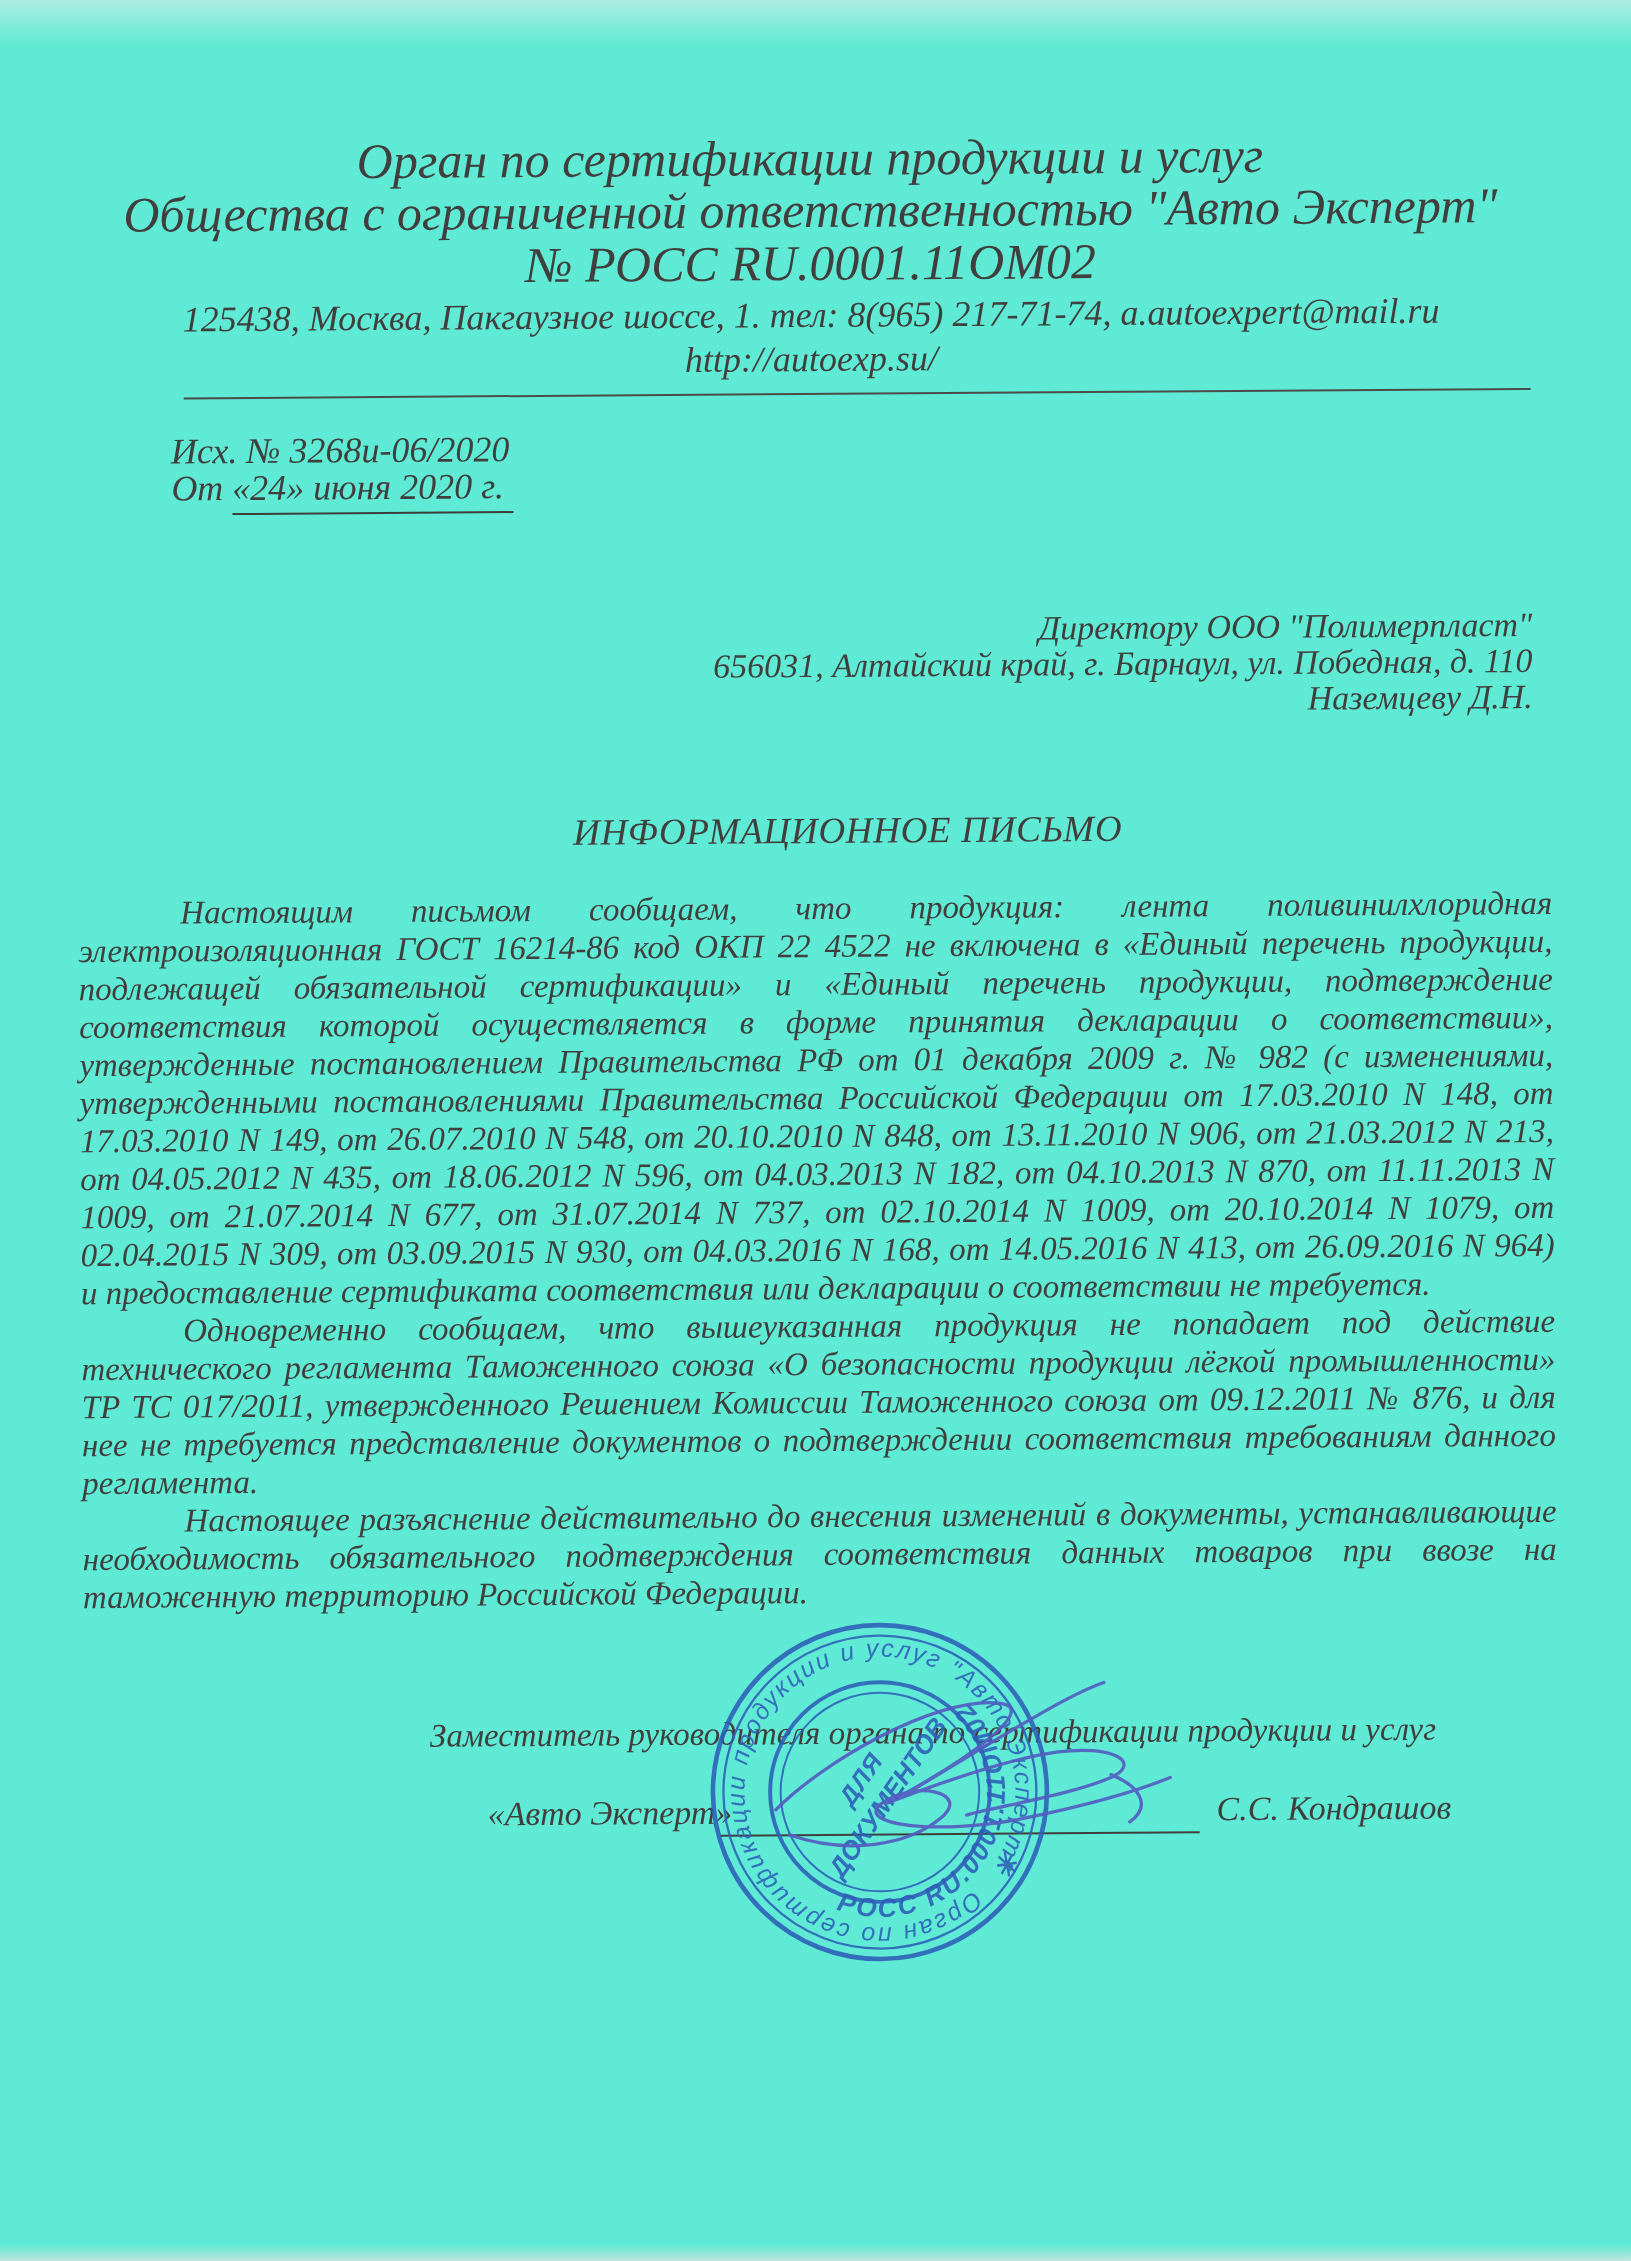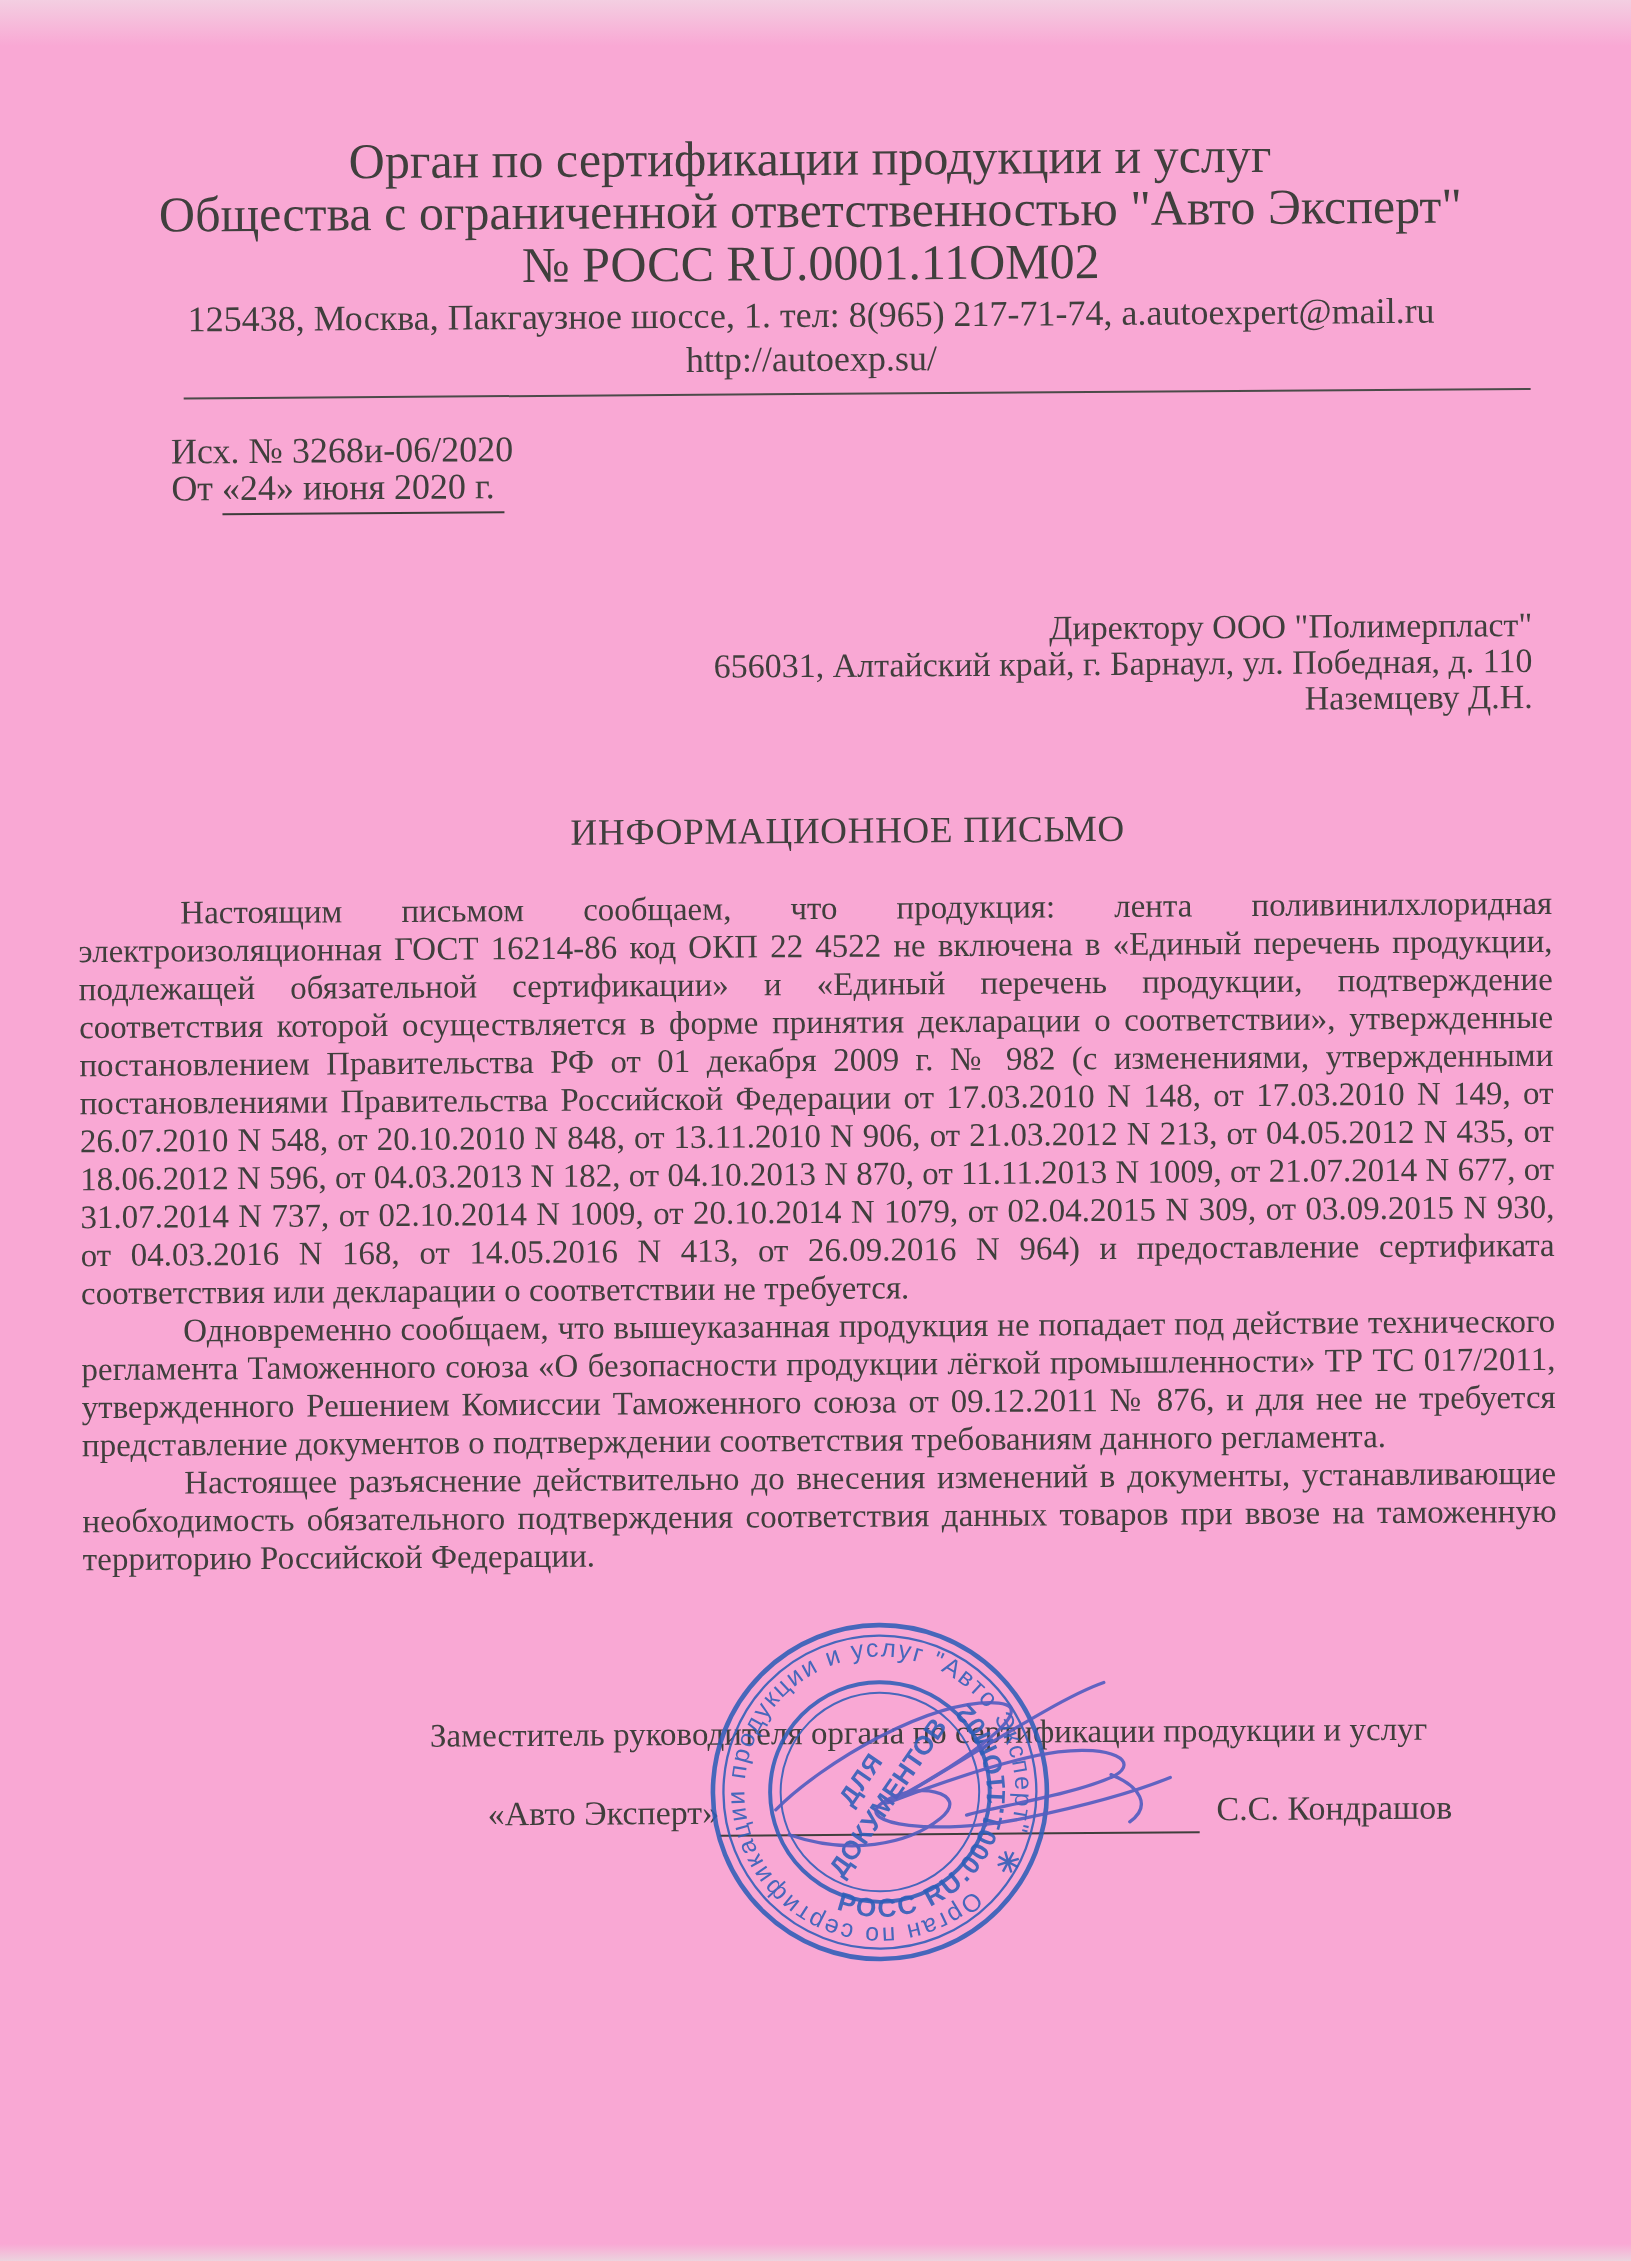--- a/index.html
+++ b/index.html
@@ -5,22 +5,23 @@
   html,body{margin:0;padding:0;}
   body{
     width:1632px;height:2261px;
     background:#f2f1ef;
     font-family:"Liberation Serif", serif;
     overflow:hidden;
   }
   .page{
     position:relative;
     width:1632px;height:2261px;
-    background:#f9a8d4;
+    background:#5eead4;
     color:#403f3d;
+    font-style:italic;
   }
   .tilt{
     position:absolute;inset:0;
     transform:rotate(-0.4deg);
     transform-origin:50% 45%;
   }
   .edge-top{
     position:absolute;left:0;top:0;width:1632px;height:46px;
     background:linear-gradient(#efeeec,rgba(255,255,255,0));
     opacity:.55;

